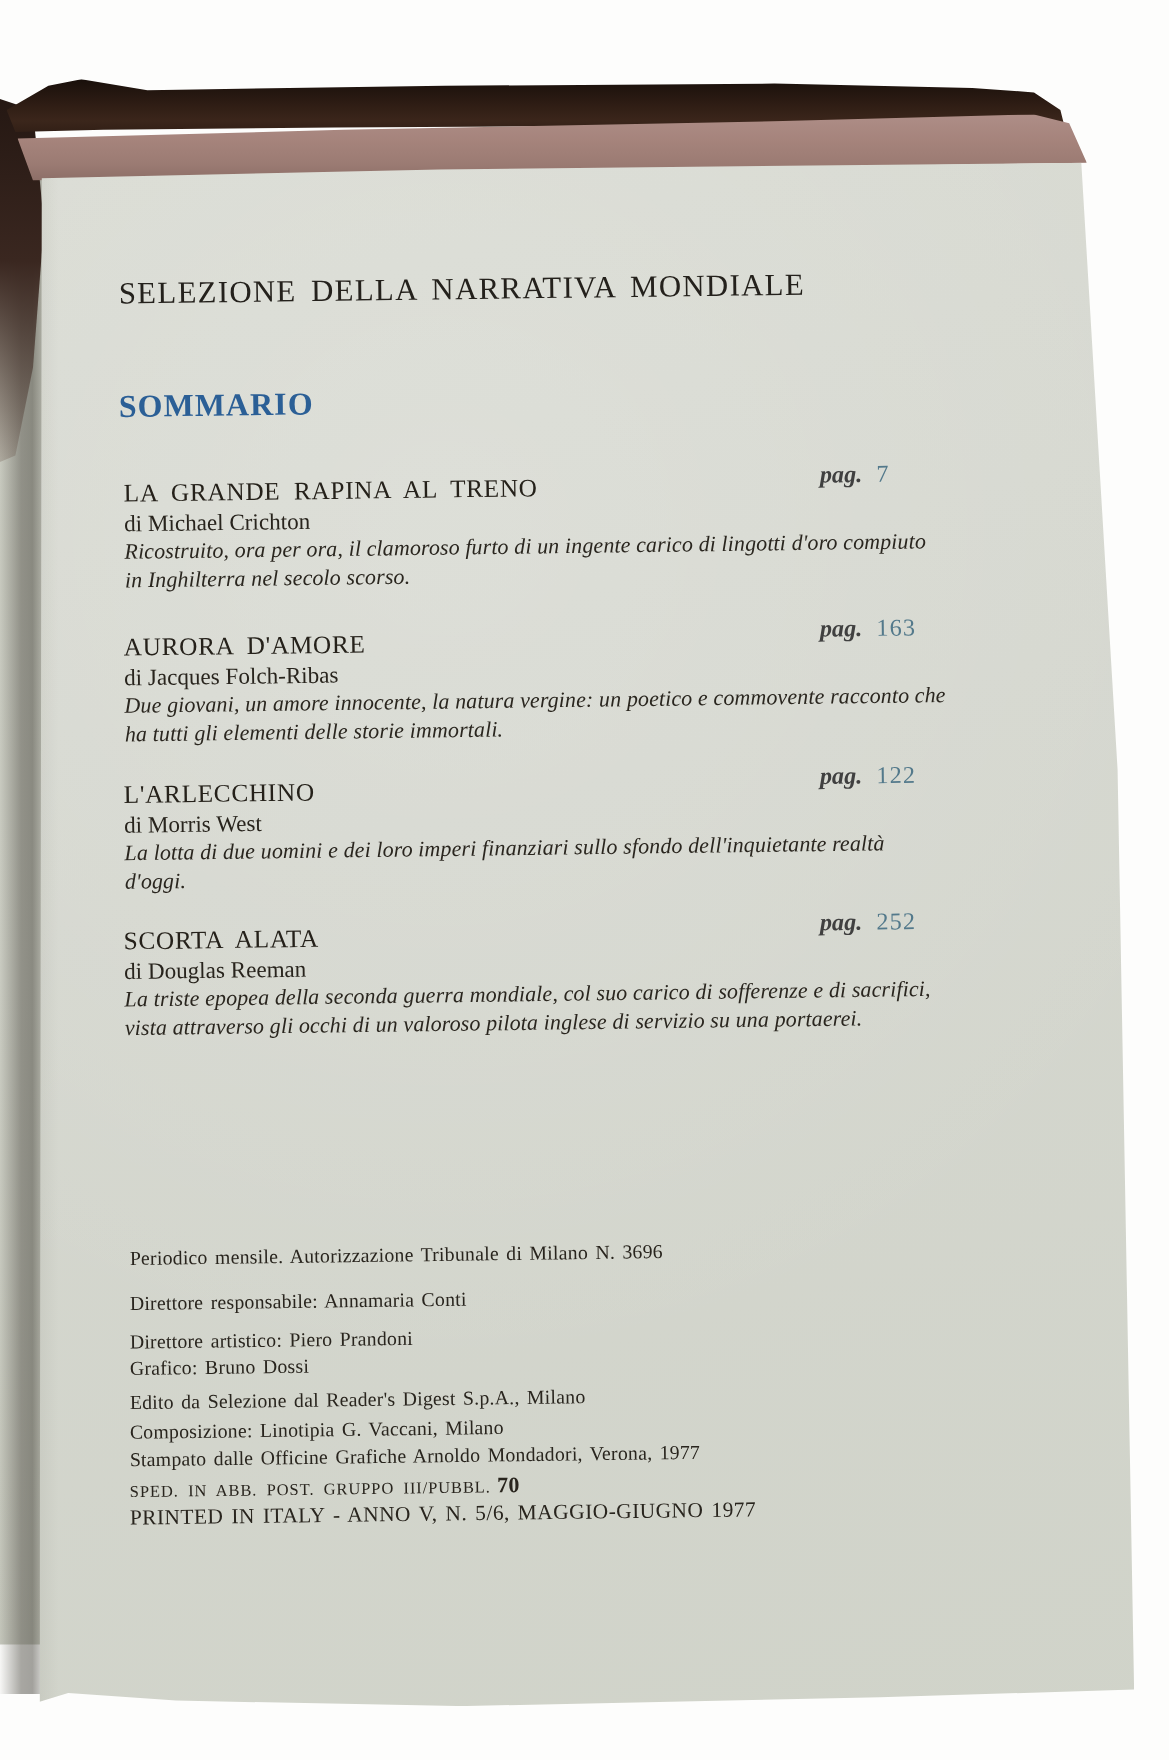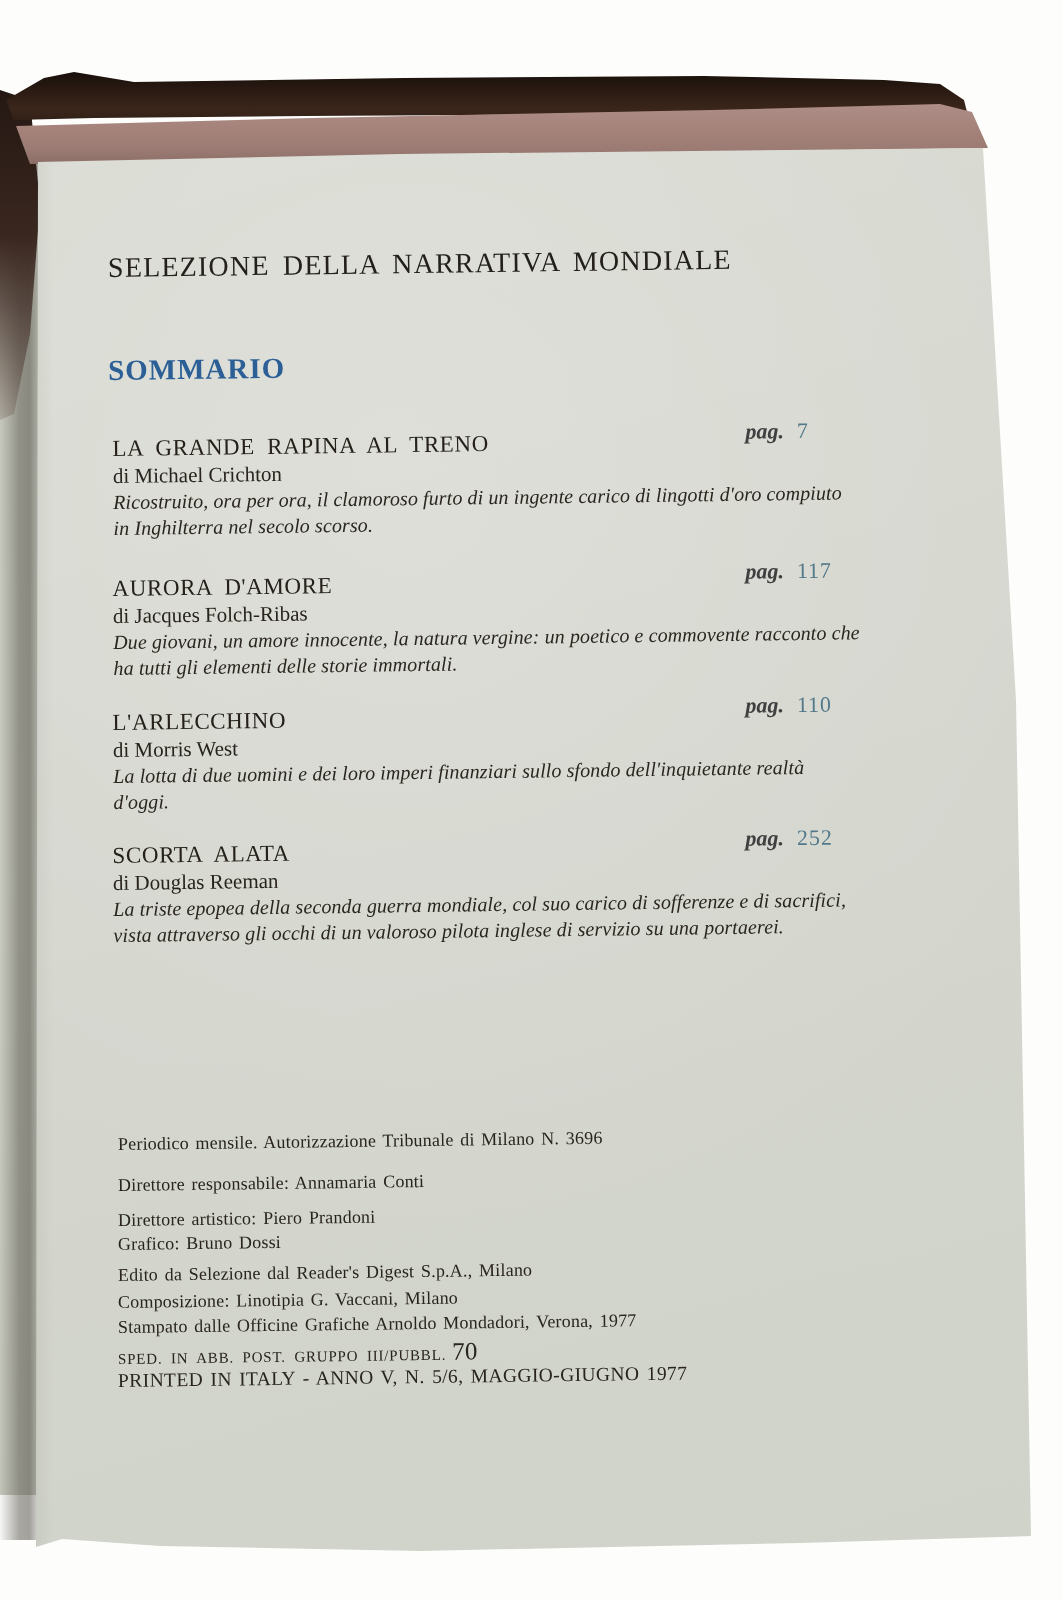--- a/index.html
+++ b/index.html
@@ -104,21 +104,21 @@
   .colo-1 { top: 1133px; }
   .colo-2 { top: 1174px; }
   .colo-3 { top: 1209px; }
   .colo-4 { top: 1233px; }
   .colo-5 { top: 1264px; }
   .colo-6 { top: 1291px; }
   .colo-7 { top: 1316px; }
   .colo-8 { top: 1344px; }
   .colo-9 { top: 1369px; font-size: 19.5px; letter-spacing: 0.4px; }
   .sped-caps { font-size: 15px; letter-spacing: 0.8px; word-spacing: 4px; }
-  .sped-num { font-size: 25px; margin-left: 6px; }
+  .sped-num { font-size: 20px; margin-left: 6px; font-weight: bold; }
 </style>
 </head>
 <body>
 
 <div class="stage">
 
   <div class="left-strip"></div>
   <div class="gutter-shadow"></div>
   <div class="spine-left"></div>
   <div class="cover-top"></div>
@@ -140,33 +140,33 @@
     </div>
     <div class="entry-author">di Michael Crichton</div>
     <div class="entry-desc">Ricostruito, ora per ora, il clamoroso furto di un ingente carico di lingotti d'oro compiuto in Inghilterra nel secolo scorso.</div>
   </div>
 
   <div class="entry entry-2 tilt">
     <div class="entry-head">
       <h3 class="entry-title">AURORA D'AMORE</h3>
       <div class="entry-page">
         <span class="pag-label">pag.</span>
-        <span class="pag-num">117</span>
+        <span class="pag-num">163</span>
       </div>
     </div>
     <div class="entry-author">di Jacques Folch-Ribas</div>
     <div class="entry-desc">Due giovani, un amore innocente, la natura vergine: un poetico e commovente racconto che ha tutti gli elementi delle storie immortali.</div>
   </div>
 
   <div class="entry entry-3 tilt">
     <div class="entry-head">
       <h3 class="entry-title">L'ARLECCHINO</h3>
       <div class="entry-page">
         <span class="pag-label">pag.</span>
-        <span class="pag-num">110</span>
+        <span class="pag-num">122</span>
       </div>
     </div>
     <div class="entry-author">di Morris West</div>
     <div class="entry-desc">La lotta di due uomini e dei loro imperi finanziari sullo sfondo dell'inquietante realtà d'oggi.</div>
   </div>
 
   <div class="entry entry-4 tilt">
     <div class="entry-head">
       <h3 class="entry-title">SCORTA ALATA</h3>
       <div class="entry-page">

